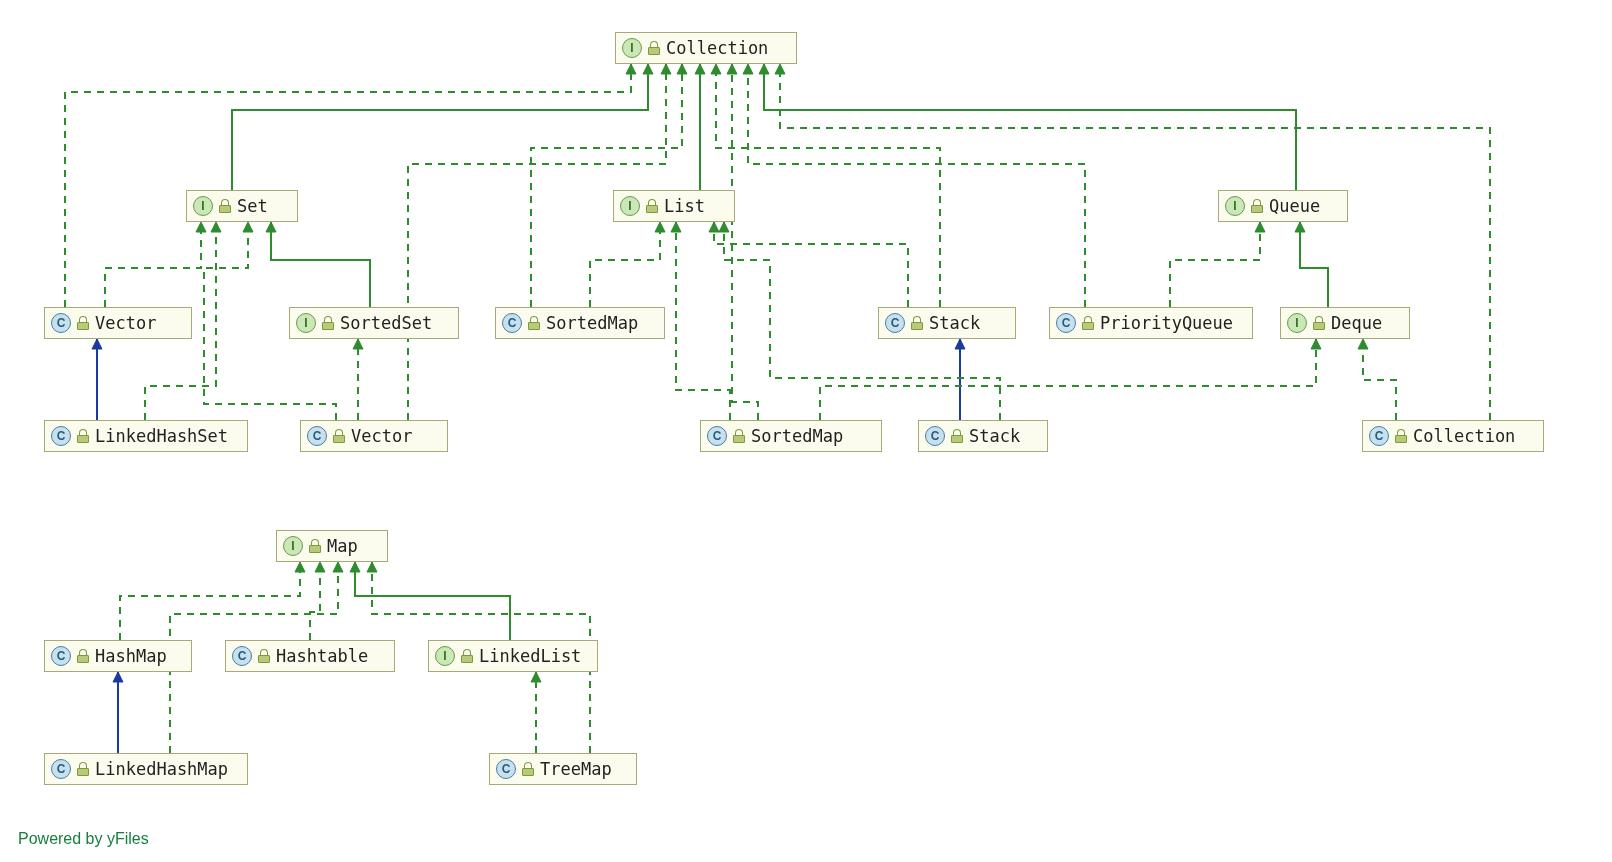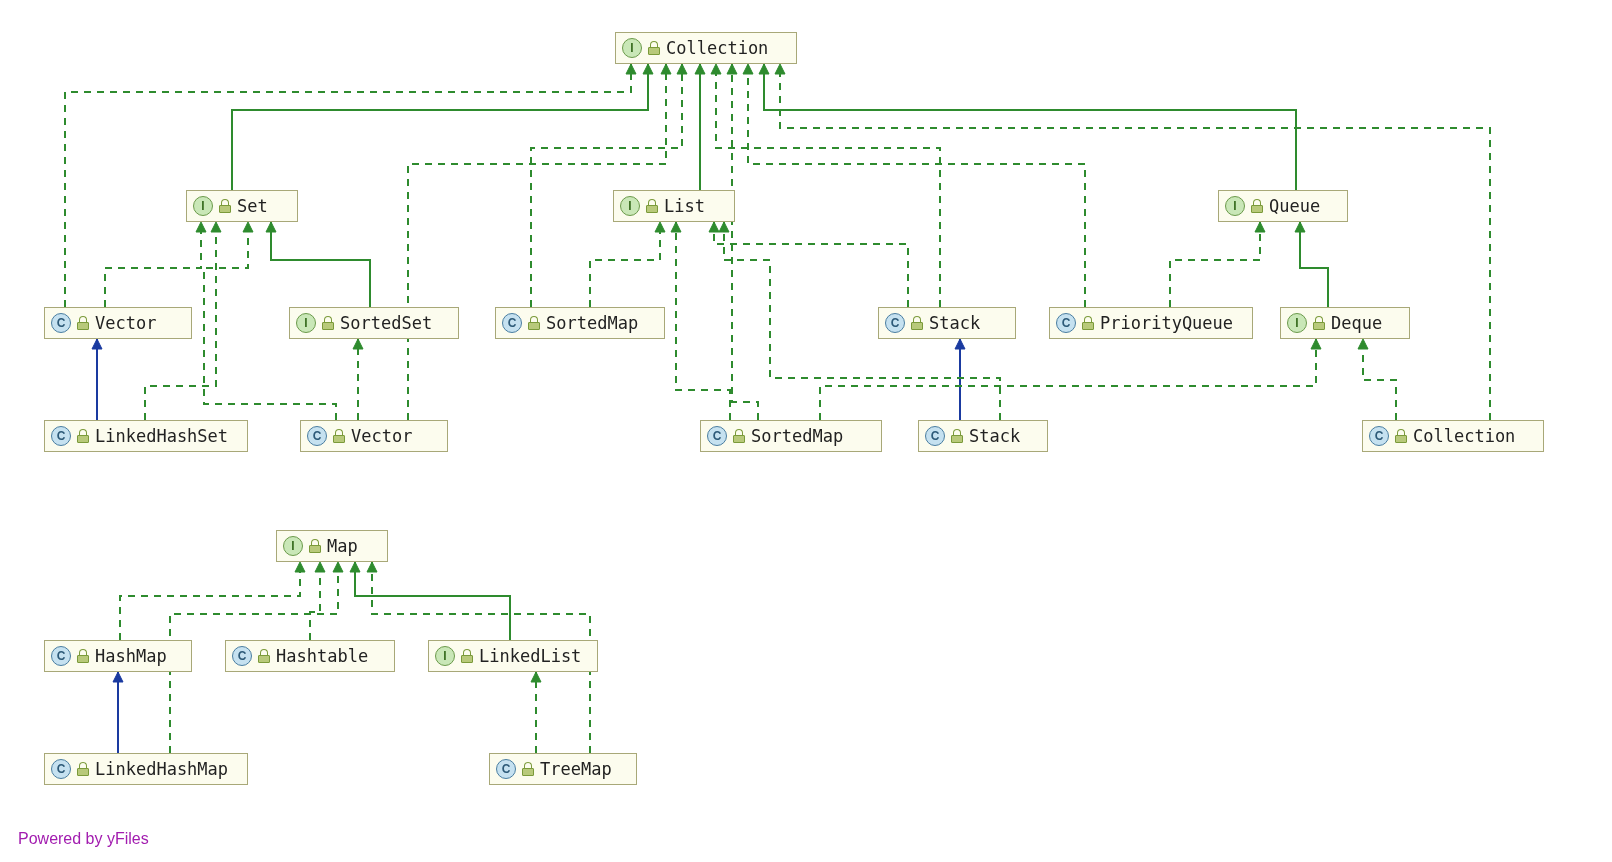--- a/index.html
+++ b/index.html
@@ -85,21 +85,21 @@
     top: 0;
     left: 0;
     width: 1612px;
     height: 862px;
     pointer-events: none;
   }
   .footer {
     position: absolute;
     left: 18px;
     bottom: 14px;
-    color: #a21caf;
+    color: #15803d;
     font-family: Arial, sans-serif;
     font-size: 16px;
   }
 </style>
 </head>
 <body>
 
 <svg class="edges">
   <defs>
     <marker id="arrow-green-hollow" markerWidth="14" markerHeight="14" refX="12" refY="7" orient="auto" markerUnits="userSpaceOnUse">

